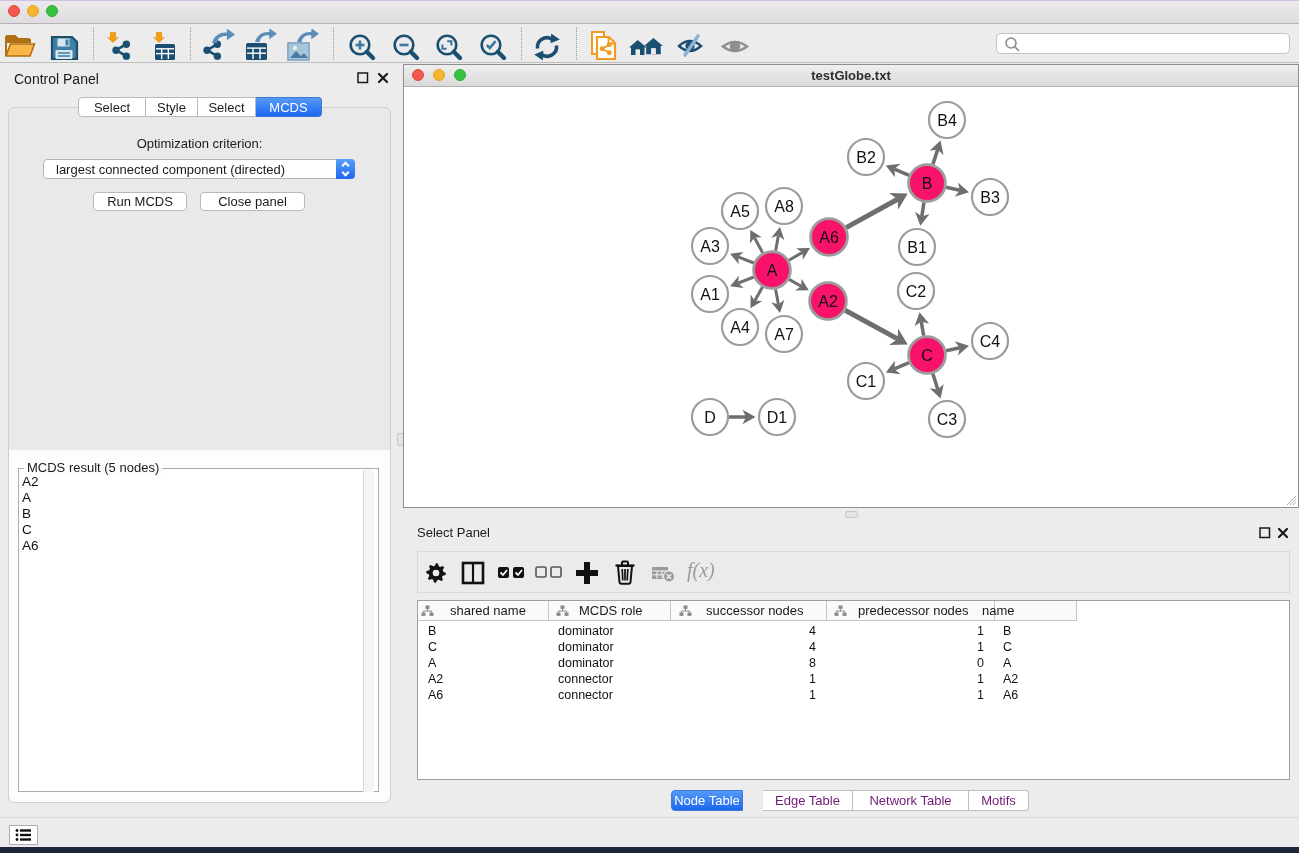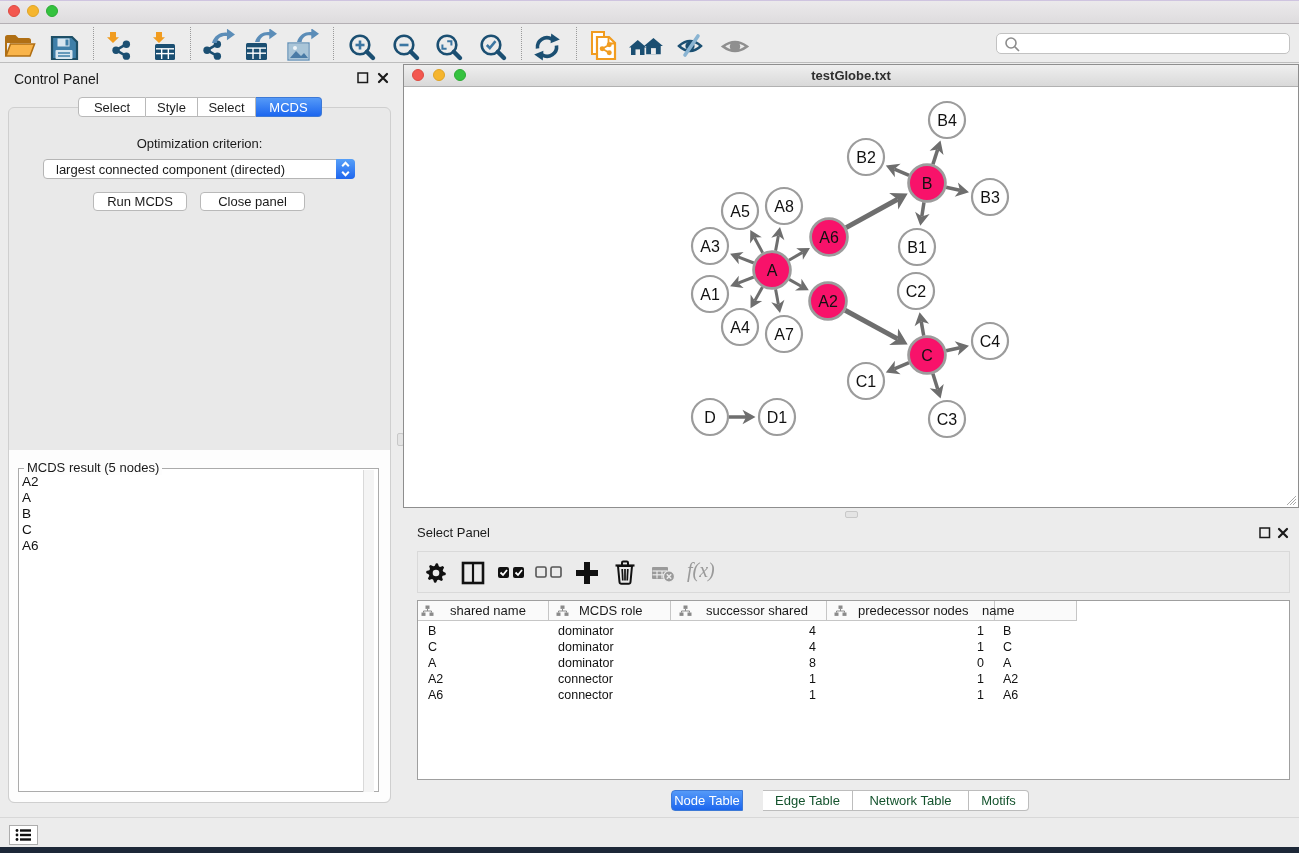--- a/index.html
+++ b/index.html
@@ -67,21 +67,21 @@
 #tp-table { position:absolute; left:417px; top:600px; width:873px; height:180px;
   background:#fff; border:1px solid #9f9f9f; }
 #tp-header { position:absolute; left:0; top:0; width:659px; height:20px;
   background:#fafafa; border-bottom:1px solid #c6c6c6; }
 .hsep { position:absolute; top:0; height:20px; width:0; border-left:1px solid #c6c6c6; }
 .hlabel { position:absolute; top:0; line-height:19px; font-size:13px; color:#1a1a1a; }
 .cell { position:absolute; height:16px; line-height:16px; font-size:12.5px; color:#111; }
 
 #btabs { position:absolute; left:671px; top:790px; height:21px; }
 .btab { position:absolute; top:0; height:21px; line-height:20px; text-align:center;
-  font-size:13px; color:#14532d; background:#fff; border:1px solid #bdbdbd; border-left:none; }
+  font-size:13px; color:#701a75; background:#fff; border:1px solid #bdbdbd; border-left:none; }
 .btab.first { border-left:1px solid #bdbdbd; border-radius:4px 0 0 4px; }
 .btab.last { border-radius:0 4px 4px 0; }
 .btab.sel { background:linear-gradient(#559af8,#1c66ef); color:#fff; border-color:#3d79d6; }
 
 
 #statusbar { position:absolute; left:0; top:817px; width:1299px; height:30px;
   background:#ececec; border-top:1px solid #d8d8d8; }
 #listbtn { position:absolute; left:9px; top:7px; width:29px; height:20px;
   background:#fff; border:1px solid #adadad; }
 #membtn { position:absolute; left:1214px; top:5px; width:75px; height:23px;
@@ -431,21 +431,21 @@
         <path d="M6.5 4 v2 M2.5 7.5 v-1.5 h8 v1.5" fill="none" stroke="#8a8a8a" stroke-width="1"></path>
       </svg>
       <svg style="position:absolute;left:416px;top:4px" width="13" height="12" viewBox="0 0 13 12">
         <rect x="4.5" y="0.5" width="4" height="3.4" fill="#8a8a8a"></rect>
         <rect x="0.5" y="7.5" width="4" height="3.4" fill="#8a8a8a"></rect>
         <rect x="8.5" y="7.5" width="4" height="3.4" fill="#8a8a8a"></rect>
         <path d="M6.5 4 v2 M2.5 7.5 v-1.5 h8 v1.5" fill="none" stroke="#8a8a8a" stroke-width="1"></path>
       </svg>
     <div class="hlabel" style="left:32px">shared name</div>
     <div class="hlabel" style="left:161px">MCDS role</div>
-    <div class="hlabel" style="left:288px">successor shared</div>
+    <div class="hlabel" style="left:288px">successor nodes</div>
 
     <div class="hlabel" style="left:440px">predecessor nodes</div>
     <div class="hlabel" style="left:564px">name</div>
   </div>
   <div class="cell" style="left:10px;top:22px">B</div>
     <div class="cell" style="left:140px;top:22px">dominator</div>
     <div class="cell" style="left:318px;top:22px;width:80px;text-align:right">4</div>
     <div class="cell" style="left:486px;top:22px;width:80px;text-align:right">1</div>
     <div class="cell" style="left:585px;top:22px">B</div>
     <div class="cell" style="left:10px;top:38px">C</div>

